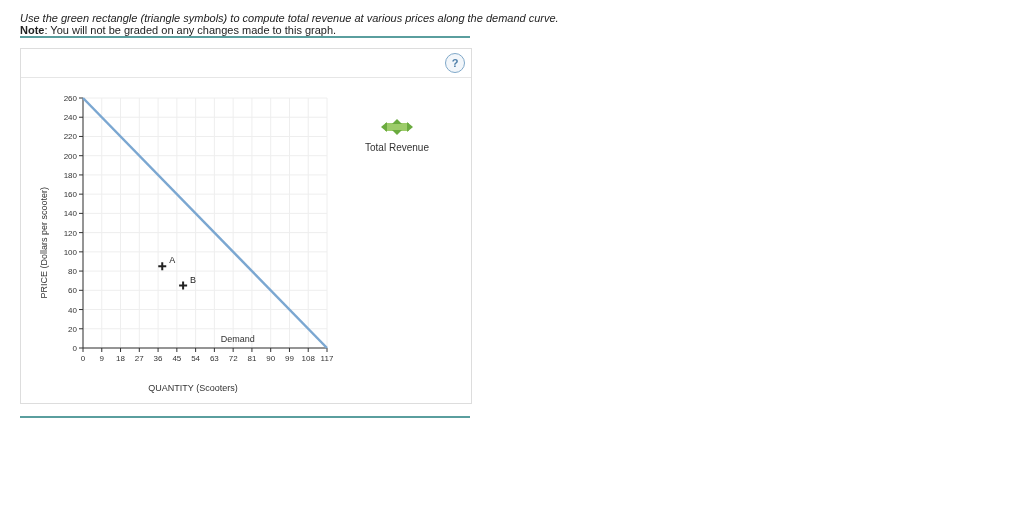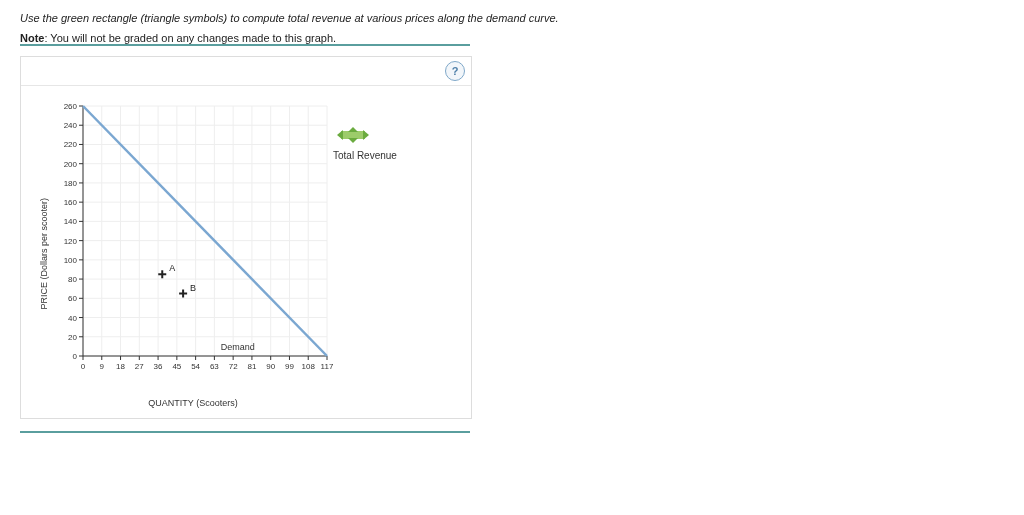--- a/index.html
+++ b/index.html
@@ -7,21 +7,20 @@
     padding: 12px 20px;
     font-family: Arial, Helvetica, sans-serif;
     font-size: 11px;
     color: #333;
     background: #fff;
   }
   .instructions {
     font-style: italic;
     font-size: 11px;
     color: #222;
-    margin-bottom: 8px;
   }
   .note {
     font-size: 11px;
     color: #222;
   }
   .note b { font-weight: bold; font-style: normal; }
   hr.teal {
     border: none;
     height: 2px;
     background: #5a9e9e;
@@ -58,39 +57,40 @@
   .graph-body {
     position: relative;
     display: flex;
     padding: 14px 10px 2px 18px;
   }
   .plot-col { flex: 0 0 auto; }
   .legend-col {
     flex: 1;
     display: flex;
     flex-direction: column;
+    align-items: center;
     padding-top: 26px;
     gap: 6px;
   }
   .legend-icon {
     width: 40px; height: 18px;
     position: relative;
   }
   .legend-icon svg { display:block }
   .legend-label { font-size: 10px; color:#333; }
   .axis-label-y {
     writing-mode: vertical-rl;
     transform: rotate(180deg);
     font-size: 9px;
     color: #333;
     text-align: center;
   }
   .plot-wrap { display:flex; align-items:center; gap:4px;}
   .svg-holder { display:flex; flex-direction:column; align-items:center;}
-  .x-title { font-size: 9px; margin-top:18px;}
+  .x-title { font-size: 9px; margin-top:11px;}
 </style>
 </head>
 <body>
 
 
 
 <div class="instructions">Use the green rectangle (triangle symbols) to compute total revenue at various prices along the demand curve.</div>
 <div class="note">
   <b>Note</b><span>: You will not be graded on any changes made to this graph.</span>
 </div>

